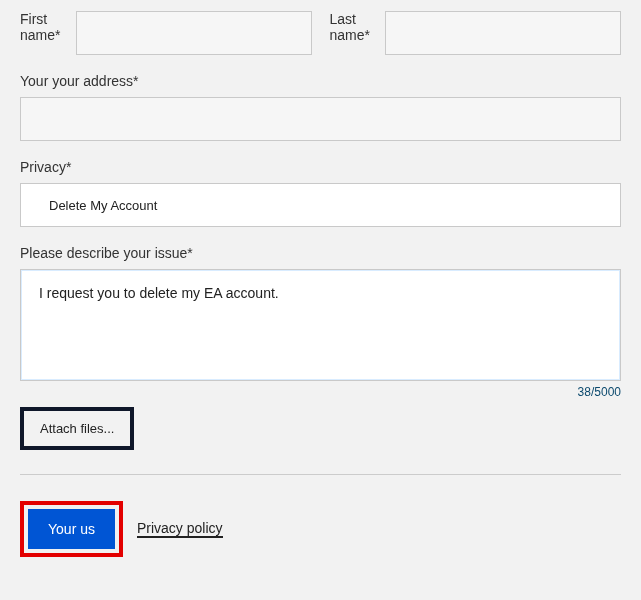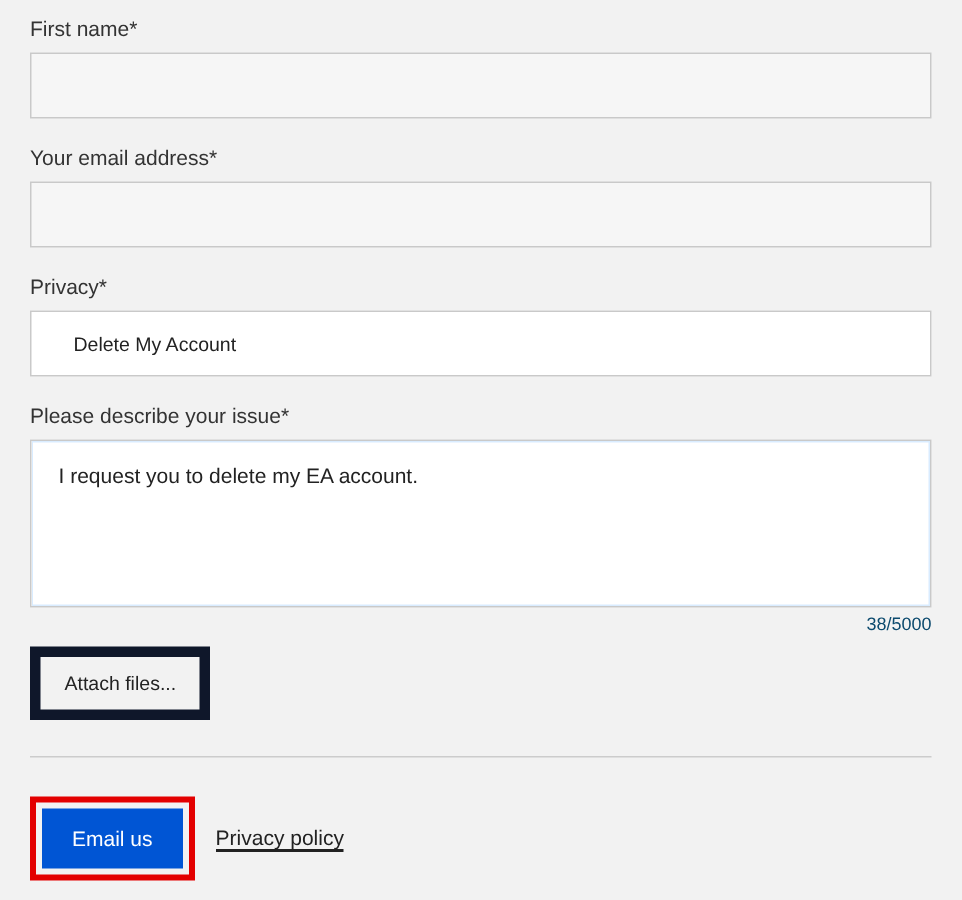--- a/index.html
+++ b/index.html
@@ -5,21 +5,21 @@
     * { box-sizing: border-box; margin: 0; padding: 0; }
     body {
       background: #f2f2f2;
       font-family: Arial, Helvetica, sans-serif;
       font-size: 14px;
       color: #333;
       width: 641px;
       padding: 11px 20px 20px 20px;
     }
     .row { display: flex; gap: 18px; margin-bottom: 18px; }
-    .field { flex: 1; display: flex; flex-direction: column; }
+    .field { flex: 1; display: flex; flex-direction: row; }
     .full { width: 100%; display: flex; flex-direction: column; margin-bottom: 18px; }
     .label { color: #333; margin-bottom: 8px; font-size: 14px; }
     .input {
       width: 100%;
       height: 44px;
       background: #f6f6f6;
       border: 1px solid #c9c9c9;
       padding: 0 12px;
       font-size: 14px;
       color: #333;
@@ -54,21 +54,21 @@
       margin-top: 4px;
     }
     .attach-row {
       display: flex;
       align-items: center;
       gap: 18px;
       margin-top: 8px;
       margin-bottom: 24px;
     }
     .attach-btn {
-      border: 7px solid #0f172a;
+      border: 4px solid #0f172a;
       background: transparent;
       padding: 10px 16px;
       font-size: 13px;
       color: #222;
       cursor: pointer;
     }
     .hint { color: #555; font-size: 13px; display: flex; align-items: center; gap: 4px; }
     .divider { border: none; border-top: 1px solid #ccc; margin-bottom: 26px; }
     .footer-row { display: flex; align-items: center; gap: 14px; }
     .highlight-box {
@@ -94,24 +94,28 @@
     .clip-icon { font-size: 14px; color: #555; }
   </style>
 </head>
 <body>
 
 <div class="row">
   <div class="field">
     <label class="label">First name*</label>
     <input class="input" type="text" value="" style="">
   </div>
+  <div class="field">
+    <label class="label">Last name*</label>
+    <input class="input" type="text" value="" style="">
+  </div>
 </div>
 
 <div class="full">
-  <label class="label">Your email address*</label>
+  <label class="label">Your your address*</label>
   <input class="input" type="text" value="" style="">
 </div>
 
 <div class="full">
   <label class="label">Privacy*</label>
   <div class="select">
     <span>Delete My Account</span>
   </div>
 </div>
 
@@ -122,16 +126,16 @@
 </div>
 
 <div class="attach-row">
   <button class="attach-btn">Attach files...</button>
 </div>
 
 <hr class="divider">
 
 <div class="footer-row">
   <span class="highlight-box">
-    <button class="submit-btn">Email us</button>
+    <button class="submit-btn">Your us</button>
   </span>
   <a href="#" class="privacy">Privacy policy</a>
 </div>
 
 </body></html>

